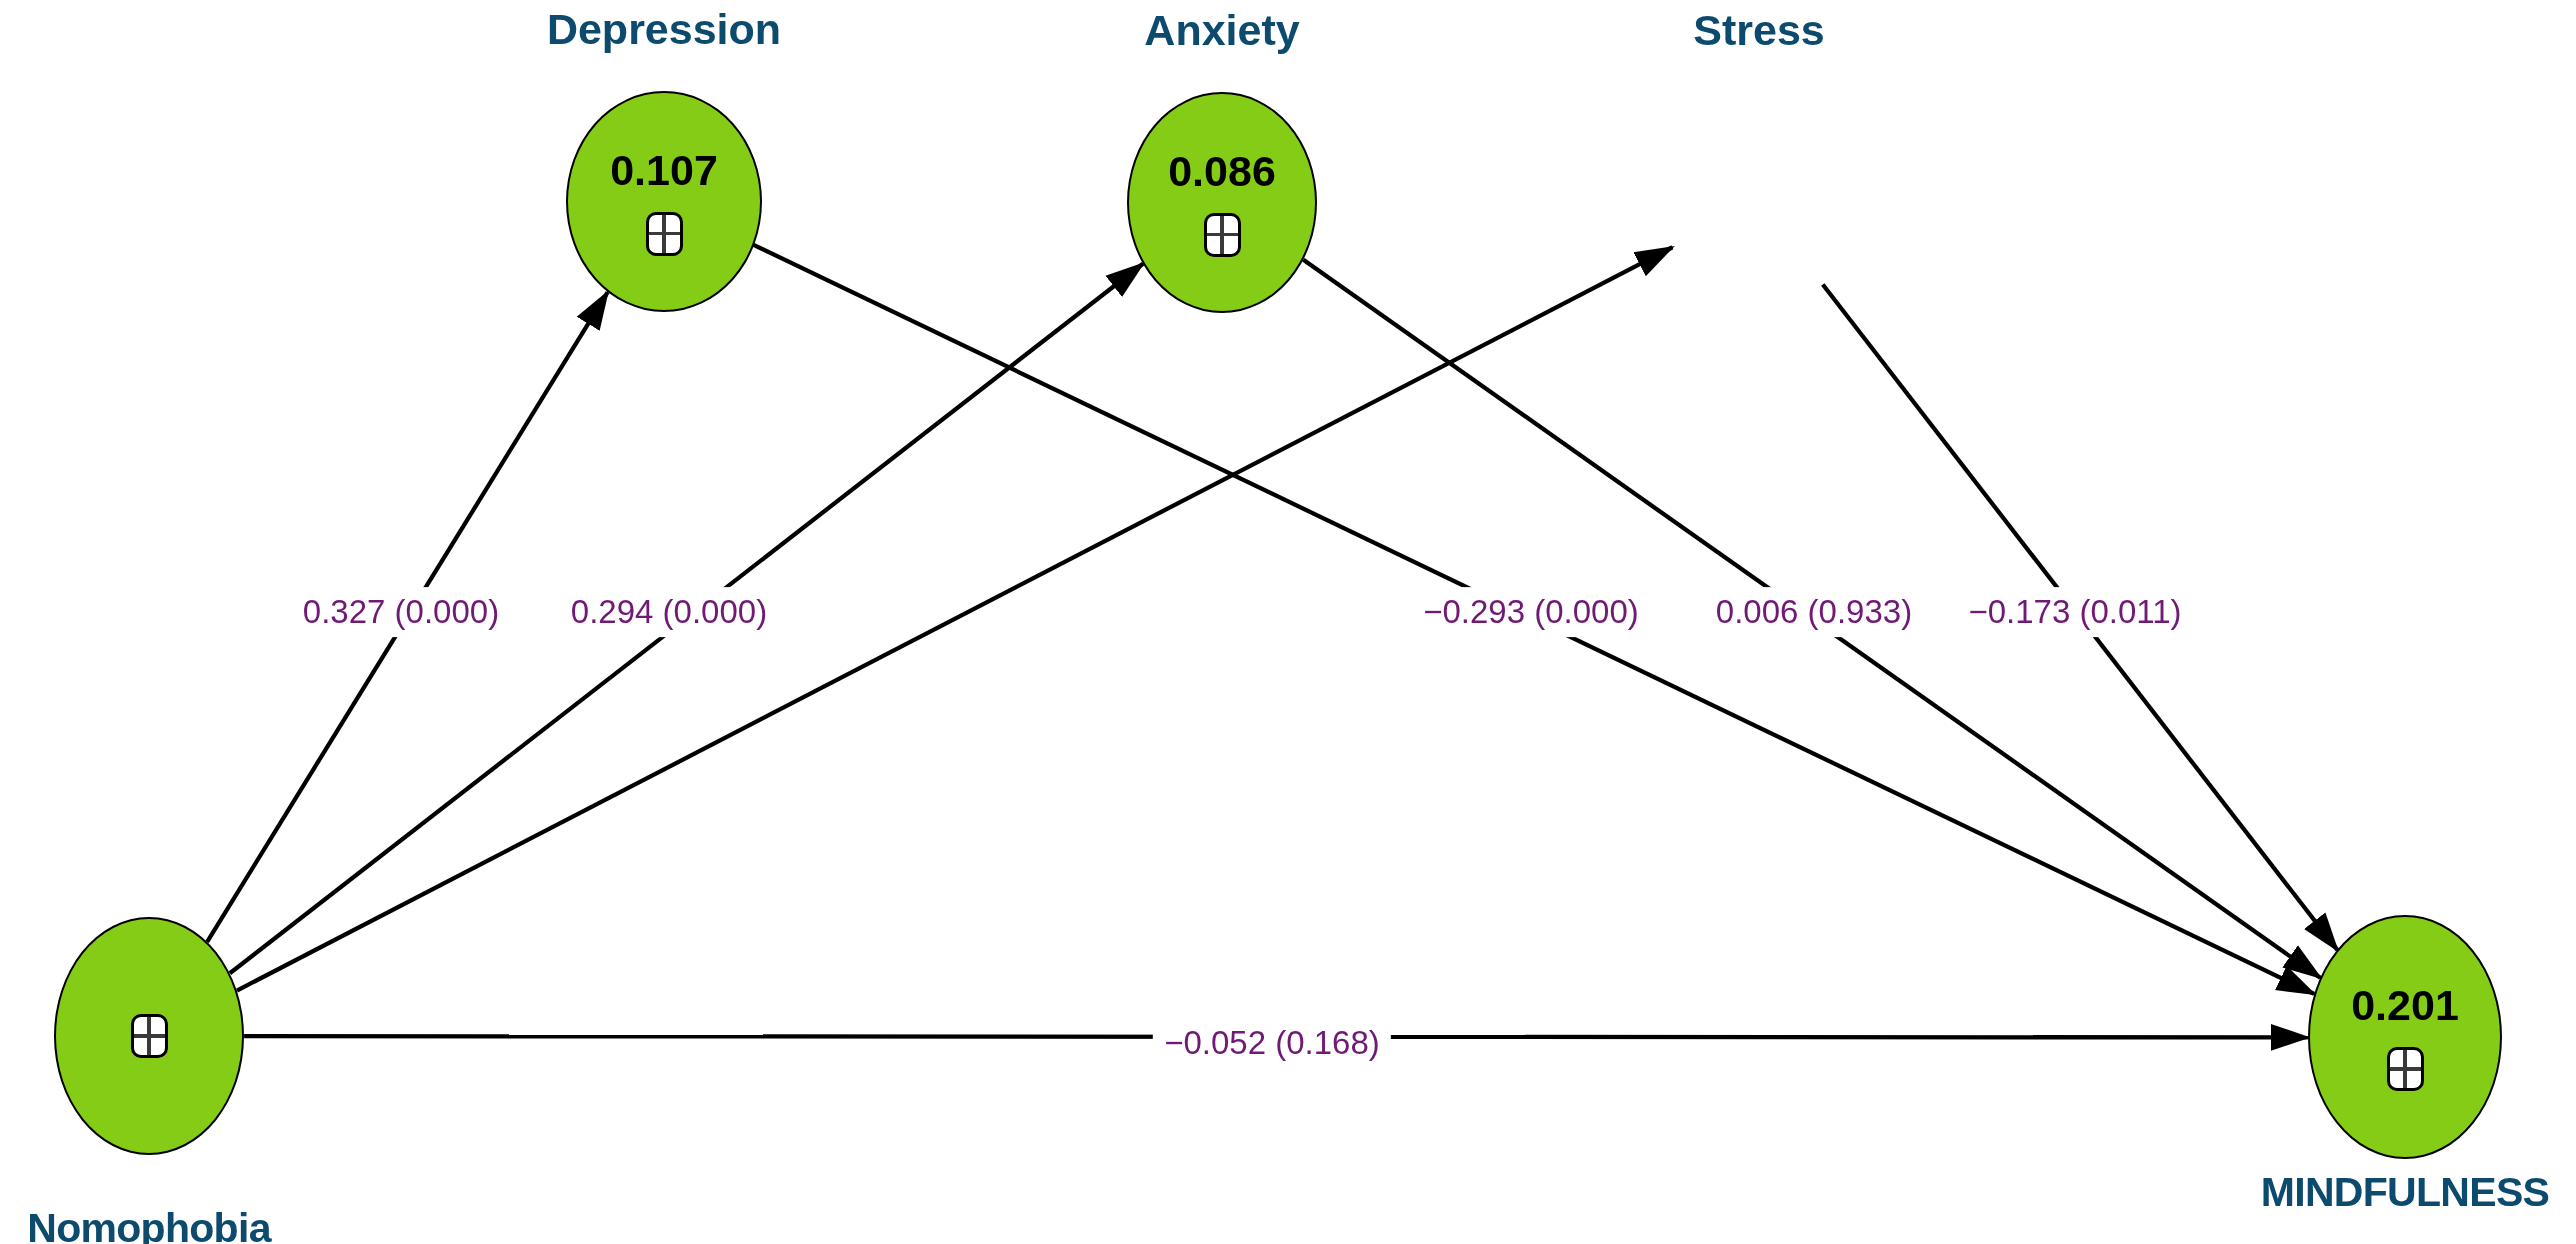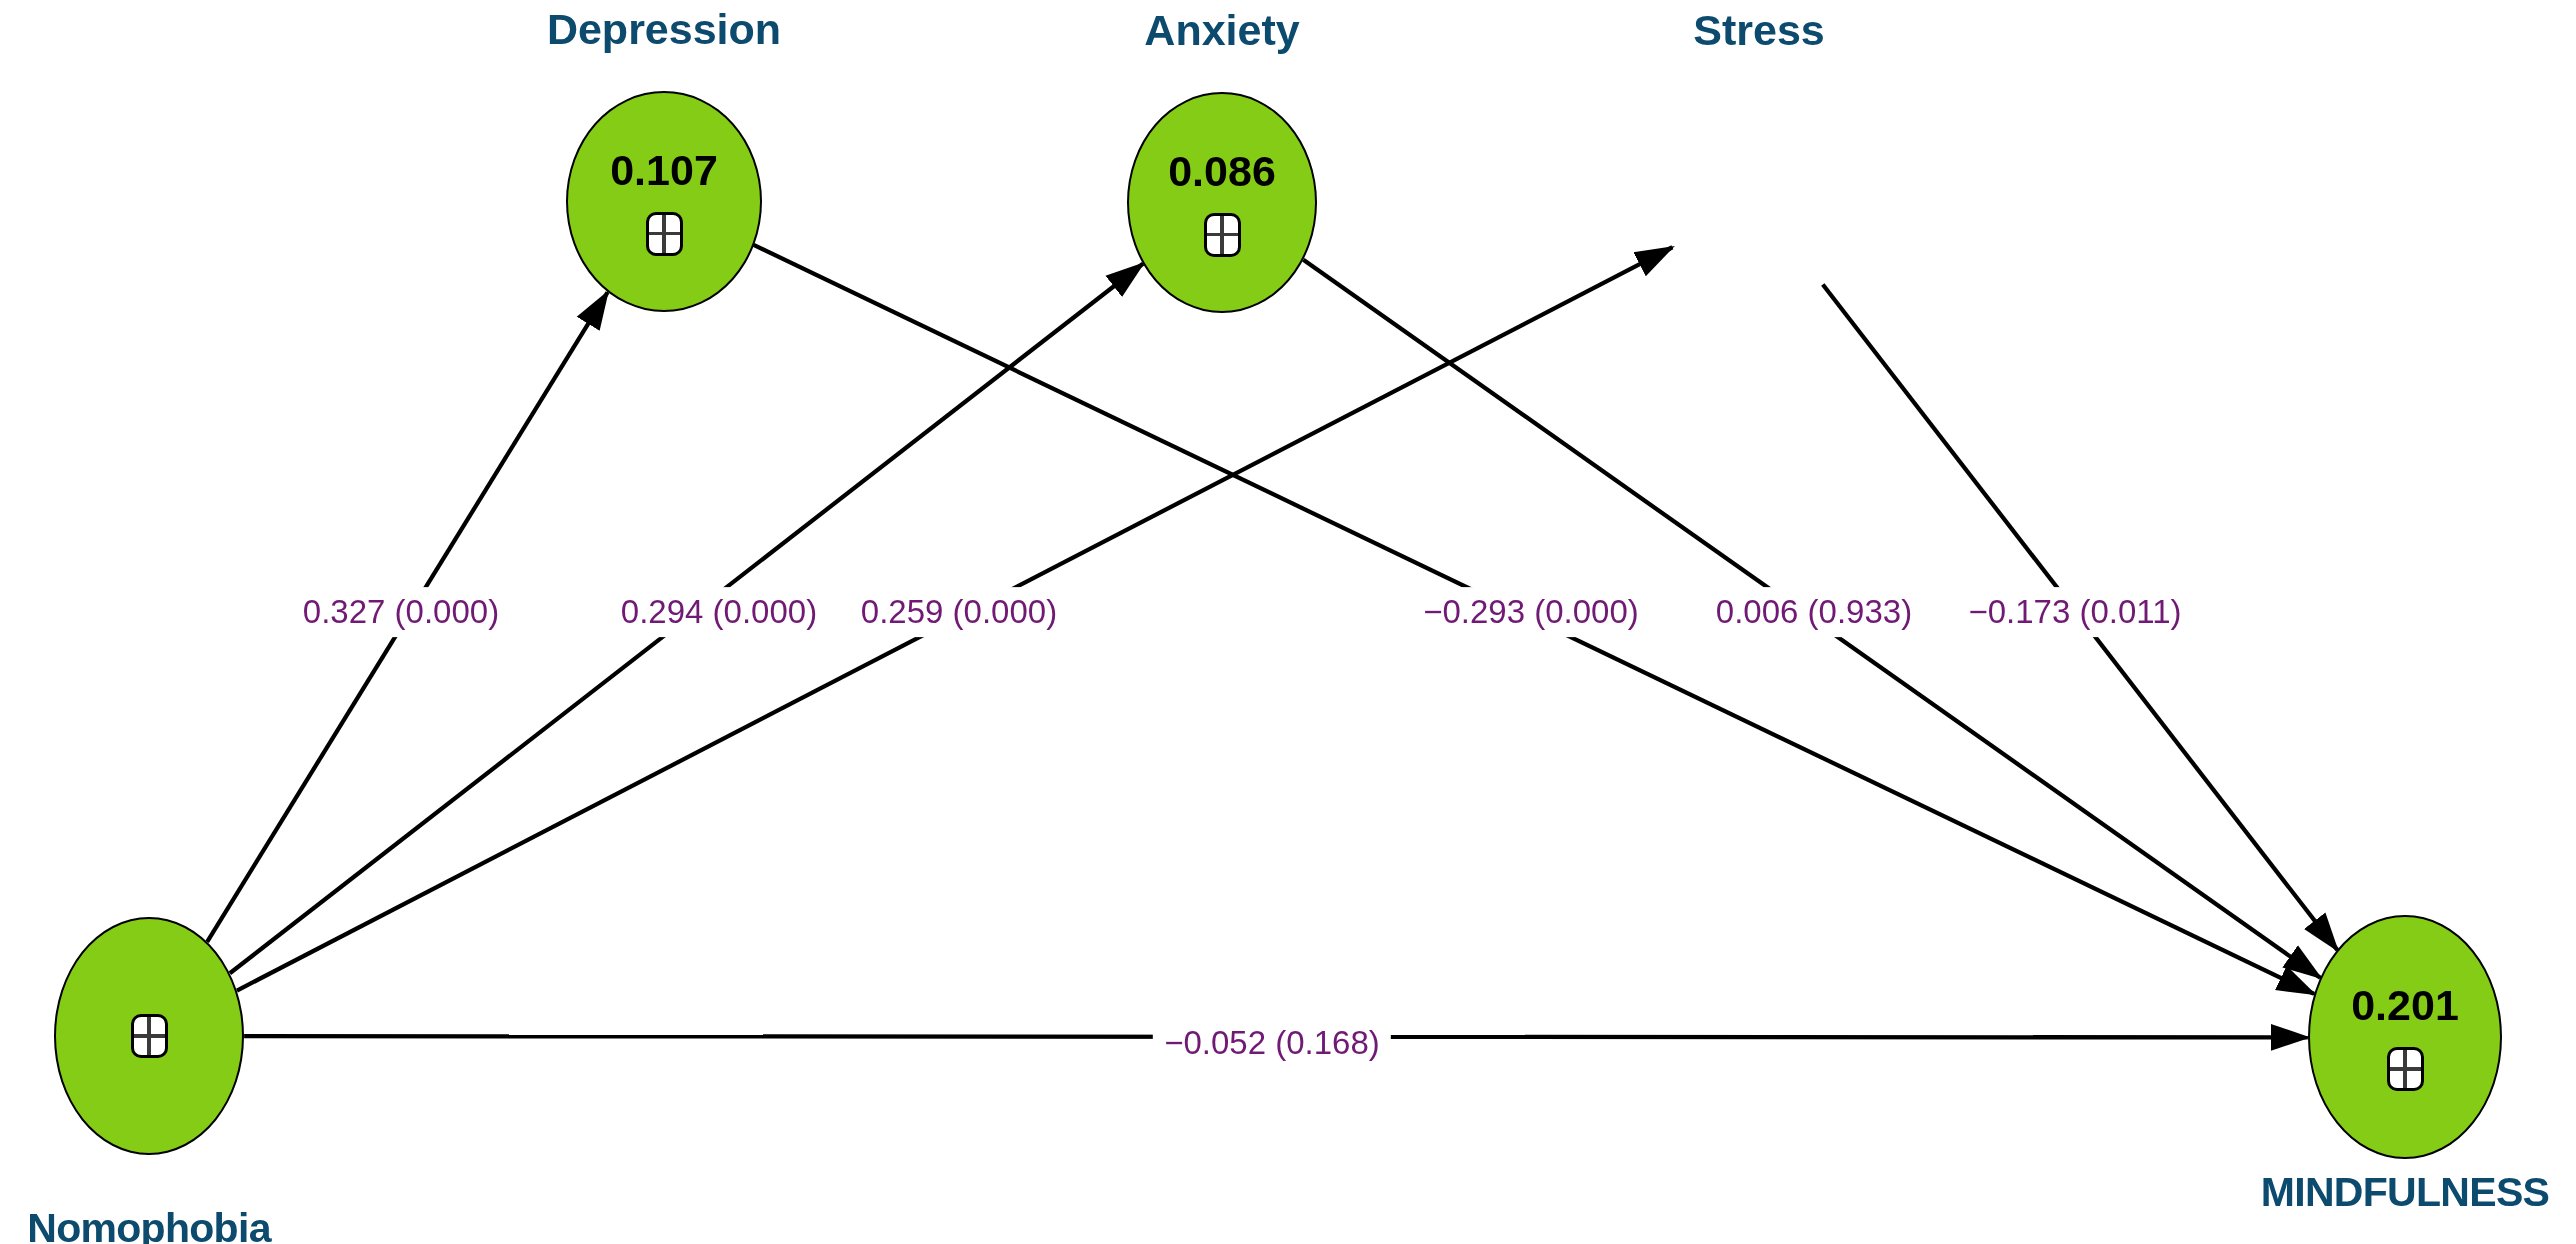--- a/index.html
+++ b/index.html
@@ -76,21 +76,20 @@
 
   <div class="node-title title-above" style="left: 1759px; top: 5px;">Stress</div>
 
   <div class="ellipse" style="left: 2308px; top: 915px; width: 194px; height: 244px;">
     <div class="node-value">0.201</div>
     <div class="plus-icon"></div>
   </div>
   <div class="node-title title-below" style="left: 2405px; top: 1167px;">MINDFULNESS</div>
 
   <div class="edge-label" style="left: 401px; top: 612px;">0.327 (0.000)</div>
-  <div class="edge-label" style="left: 719px; top: 612px; text-align: center;">0.294 (0.000)</div>
-  <div class="edge-label" style="left: 959px; top: 612px;">0.259 (0.000)</div>
+  <div class="edge-label" style="left: 669px; top: 612px; text-align: center;">0.294 (0.000)</div>
   <div class="edge-label" style="left: 1531px; top: 612px;">−0.293 (0.000)</div>
   <div class="edge-label" style="left: 1814px; top: 612px;">0.006 (0.933)</div>
   <div class="edge-label" style="left: 2075px; top: 612px;">−0.173 (0.011)</div>
   <div class="edge-label" style="left: 1272px; top: 1043px;">−0.052 (0.168)</div>
 
 </div>
 
 
 </body></html>

